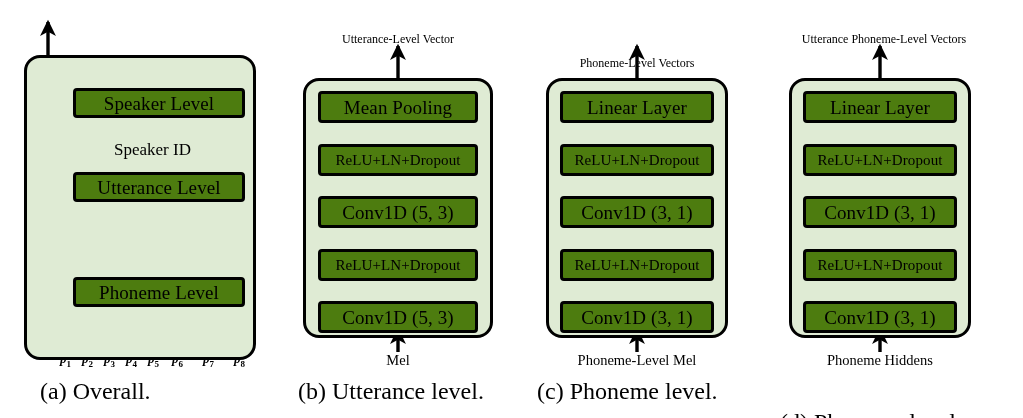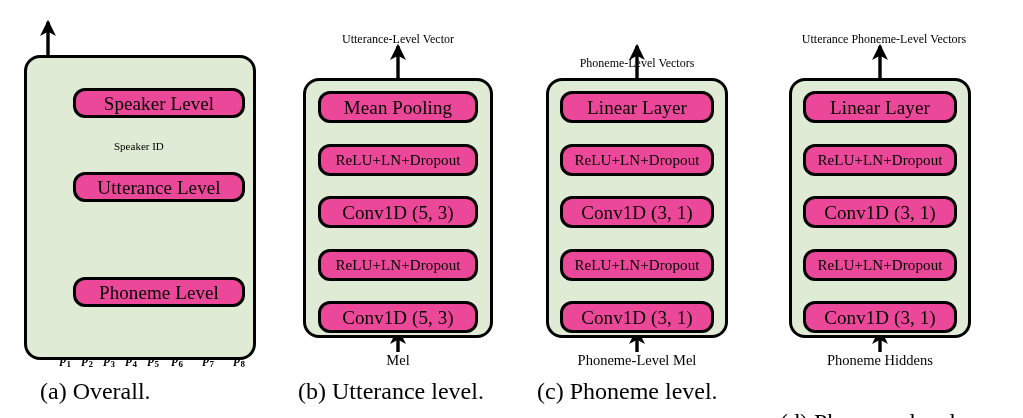--- a/index.html
+++ b/index.html
@@ -16,23 +16,23 @@
   .panel{position:absolute;}
   .greenbox{
     position:absolute;
     background:#dfebd4;
     border:3.5px solid #000;
     border-radius:16px;
     box-sizing:border-box;
   }
   .opbox{
     position:absolute;
-    background:#ec4899;
+    background:#4d7c0f;
     border:3px solid #000;
-    border-radius:12px;
+    border-radius:4px;
     box-sizing:border-box;
     display:flex;align-items:center;justify-content:center;
     font-size:19px;
     line-height:1;
     white-space:nowrap;
     letter-spacing:.1px;
   }
   .opbox.tiny{font-size:15px;}
 
   .caption{
@@ -48,21 +48,21 @@
     font-family:"Liberation Serif","DejaVu Serif",serif;
   }
   .botlabel{
     position:absolute;
     text-align:center;
     font-size:14.5px;
     white-space:nowrap;
   }
   .sidelabel{
     position:absolute;
-    font-size:11px;
+    font-size:17px;
     white-space:nowrap;
   }
   .plabel{
     position:absolute;
     font-size:13px;
     font-style:italic;
     font-weight:bold;
     white-space:nowrap;
   }
   .plabel sub{font-size:9px;font-style:normal;font-weight:bold;}

